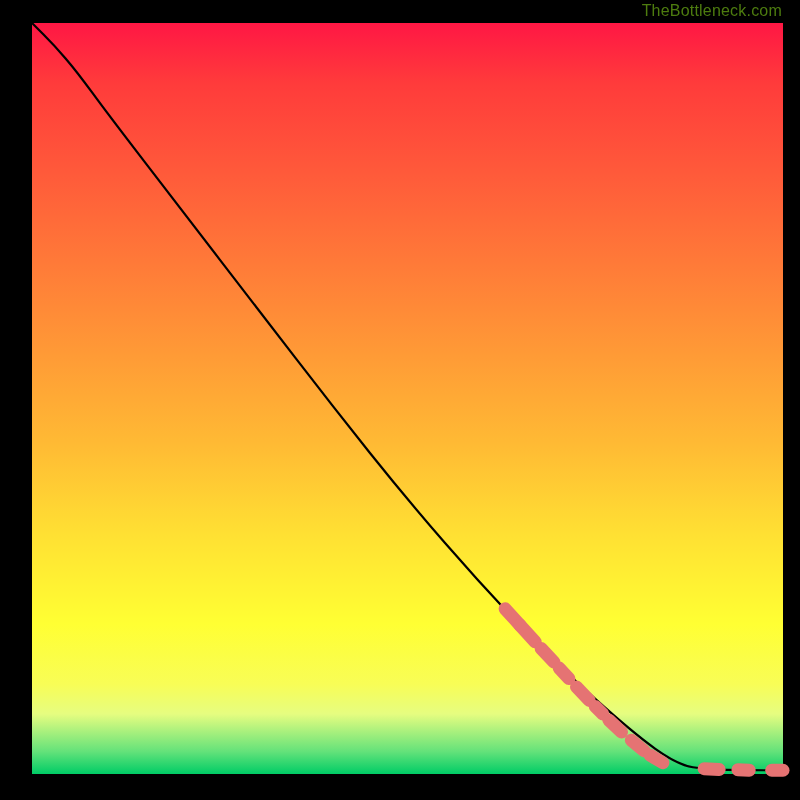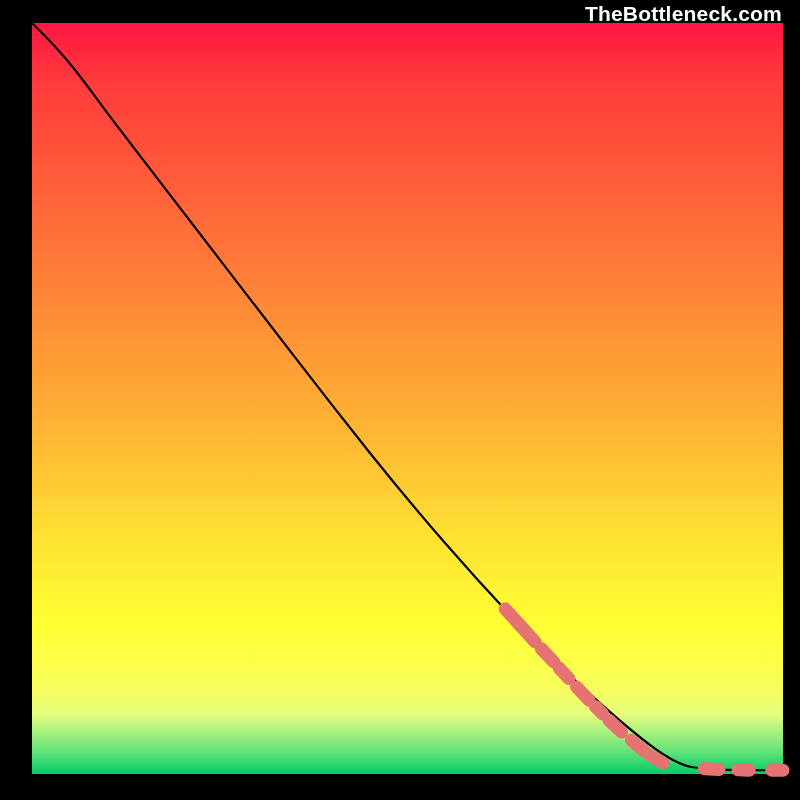--- a/index.html
+++ b/index.html
@@ -8,23 +8,23 @@
     height: 800px;
     background: #000;
     position: relative;
     font-family: Arial, Helvetica, sans-serif;
     overflow: hidden;
   }
   .attribution {
     position: absolute;
     top: 2px;
     right: 18px;
-    color: #ffffff;
-    font-size: 21px;
-    font-weight: 700;
+    color: #4d7c0f;
+    font-size: 16px;
+    font-weight: 400;
     letter-spacing: 0.2px;
     z-index: 50;
   }
   .plot-area {
     position: absolute;
     left: 32px;
     top: 23px;
     width: 751px;
     height: 751px;
   }

